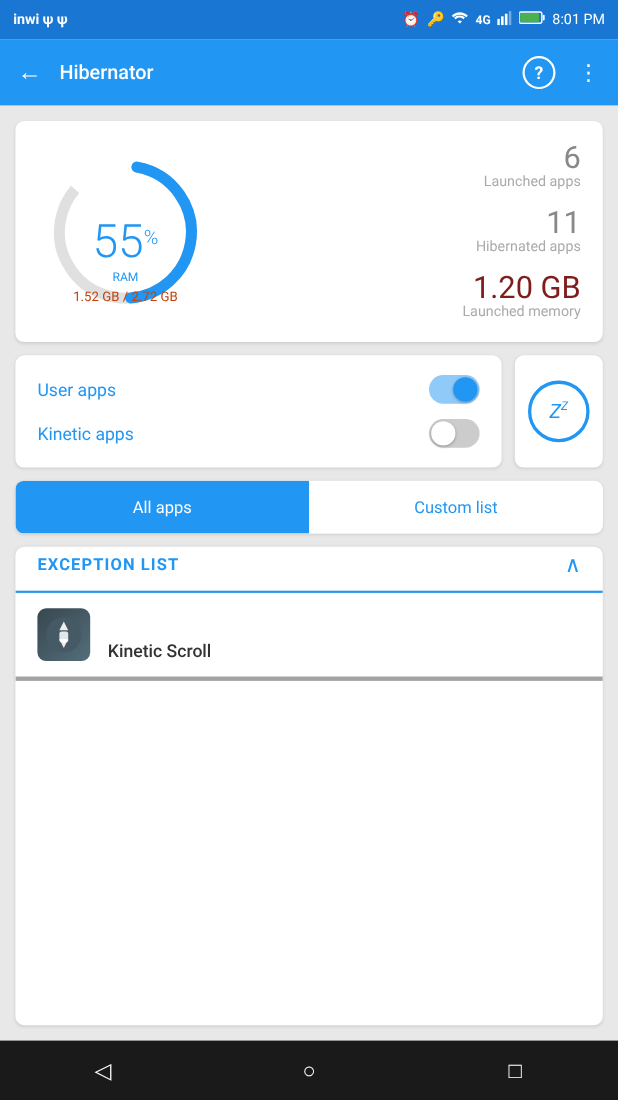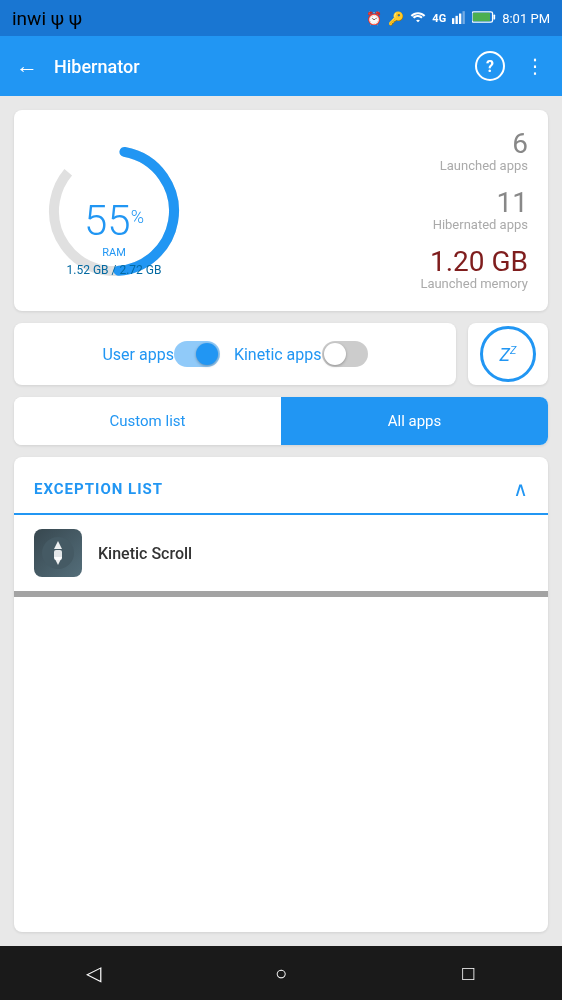--- a/index.html
+++ b/index.html
@@ -17,23 +17,23 @@
     .status-bar {
       background: #1976d2;
       height: 36px;
       display: flex;
       align-items: center;
       justify-content: space-between;
       padding: 0 12px;
       flex-shrink: 0;
     }
     .status-bar-left {
-      color: #000000;
-      font-size: 19px;
-      font-weight: 400;
+      color: #ffffff;
+      font-size: 13px;
+      font-weight: 700;
     }
     .status-bar-right {
       display: flex;
       align-items: center;
       gap: 6px;
       color: white;
       font-size: 13px;
     }
 
     
@@ -148,21 +148,21 @@
       font-size: 11px;
       color: #2196f3;
       margin-top: 4px;
     }
     .circle-memory {
       position: absolute;
       bottom: 14px;
       left: 50%;
       transform: translateX(-50%);
       font-size: 12px;
-      color: #0369a1;
+      color: #c2410c;
       white-space: nowrap;
     }
 
     .stats-right {
       flex: 1;
       padding-left: 20px;
       display: flex;
       flex-direction: column;
       gap: 16px;
       align-items: flex-end;
@@ -189,21 +189,21 @@
       gap: 12px;
       align-items: stretch;
     }
     .toggles-card {
       background: white;
       border-radius: 8px;
       padding: 18px 20px;
       flex: 1;
       box-shadow: 0 1px 3px rgba(0,0,0,0.1);
       display: flex;
-      flex-direction: row;
+      flex-direction: column;
       gap: 14px;
       justify-content: center;
     }
     .toggle-item {
       display: flex;
       align-items: center;
       justify-content: space-between;
     }
     .toggle-item-label {
       font-size: 16px;
@@ -293,40 +293,40 @@
       background: white;
       border-radius: 8px;
       box-shadow: 0 1px 3px rgba(0,0,0,0.1);
       overflow: hidden;
       flex: 1;
     }
     .exception-header {
       display: flex;
       align-items: center;
       justify-content: space-between;
-      padding: 20px 20px 12px;
+      padding: 4px 20px 12px;
       border-bottom: 2px solid #2196f3;
     }
     .exception-title {
       font-size: 15px;
       color: #2196f3;
       font-weight: 700;
       letter-spacing: 1px;
       text-transform: uppercase;
       font-variant: small-caps;
     }
     .exception-chevron {
       color: #2196f3;
       font-size: 20px;
     }
     .exception-item {
       display: flex;
-      align-items: center;
+      align-items: flex-end;
       padding: 14px 20px;
-      border-bottom: 6px solid #a3a3a3;
+      border-bottom: 4px solid #a3a3a3;
     }
     .app-icon-container {
       width: 48px;
       height: 48px;
       border-radius: 8px;
       background: linear-gradient(135deg, #37474f, #546e7a);
       display: flex;
       align-items: center;
       justify-content: center;
       margin-right: 16px;
@@ -465,25 +465,25 @@
       </div>
     </div>
     <div class="sleep-btn">
       <div class="sleep-circle">
         <span style="font-size:18px;font-weight:normal;font-style:italic;">Z<sup style="font-size:11px;">Z</sup></span>
       </div>
     </div>
   </div>
 
   <div class="tab-bar">
+    <div class="tab-item active">
+      <span>All apps</span>
+    </div>
     <div class="tab-item inactive">
       <span>Custom list</span>
-    </div>
-    <div class="tab-item active">
-      <span>All apps</span>
     </div>
   </div>
 
   <div class="exception-card">
     <div class="exception-header">
       <span class="exception-title">Exception list</span>
       <span class="exception-chevron">∧</span>
     </div>
     <div class="exception-item">
       <div class="app-icon-container">

